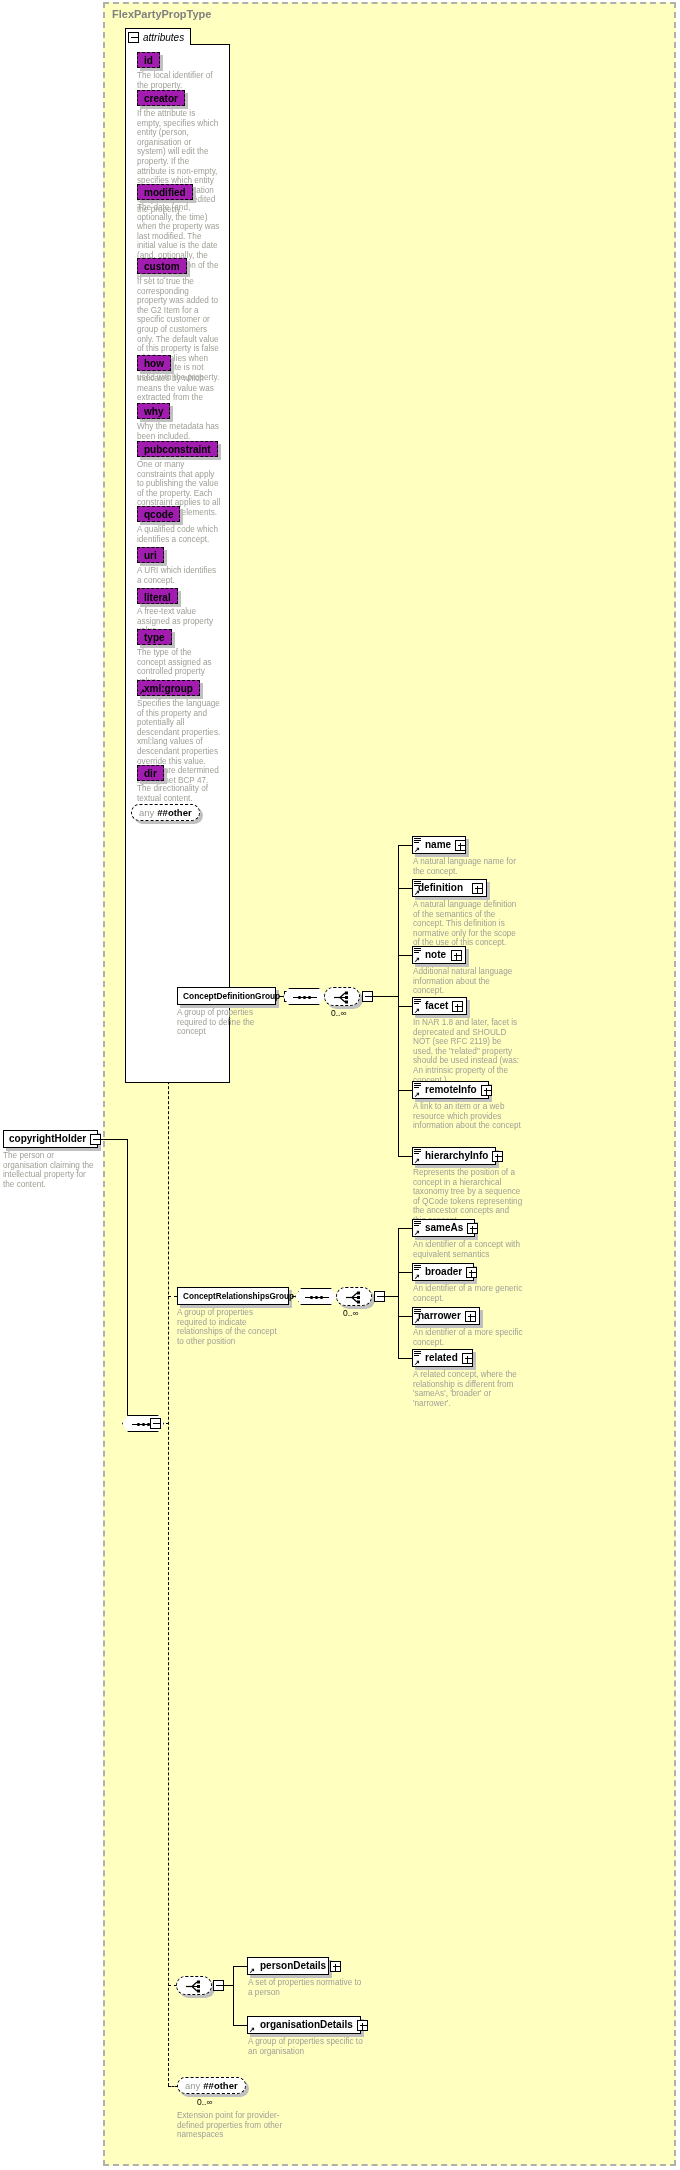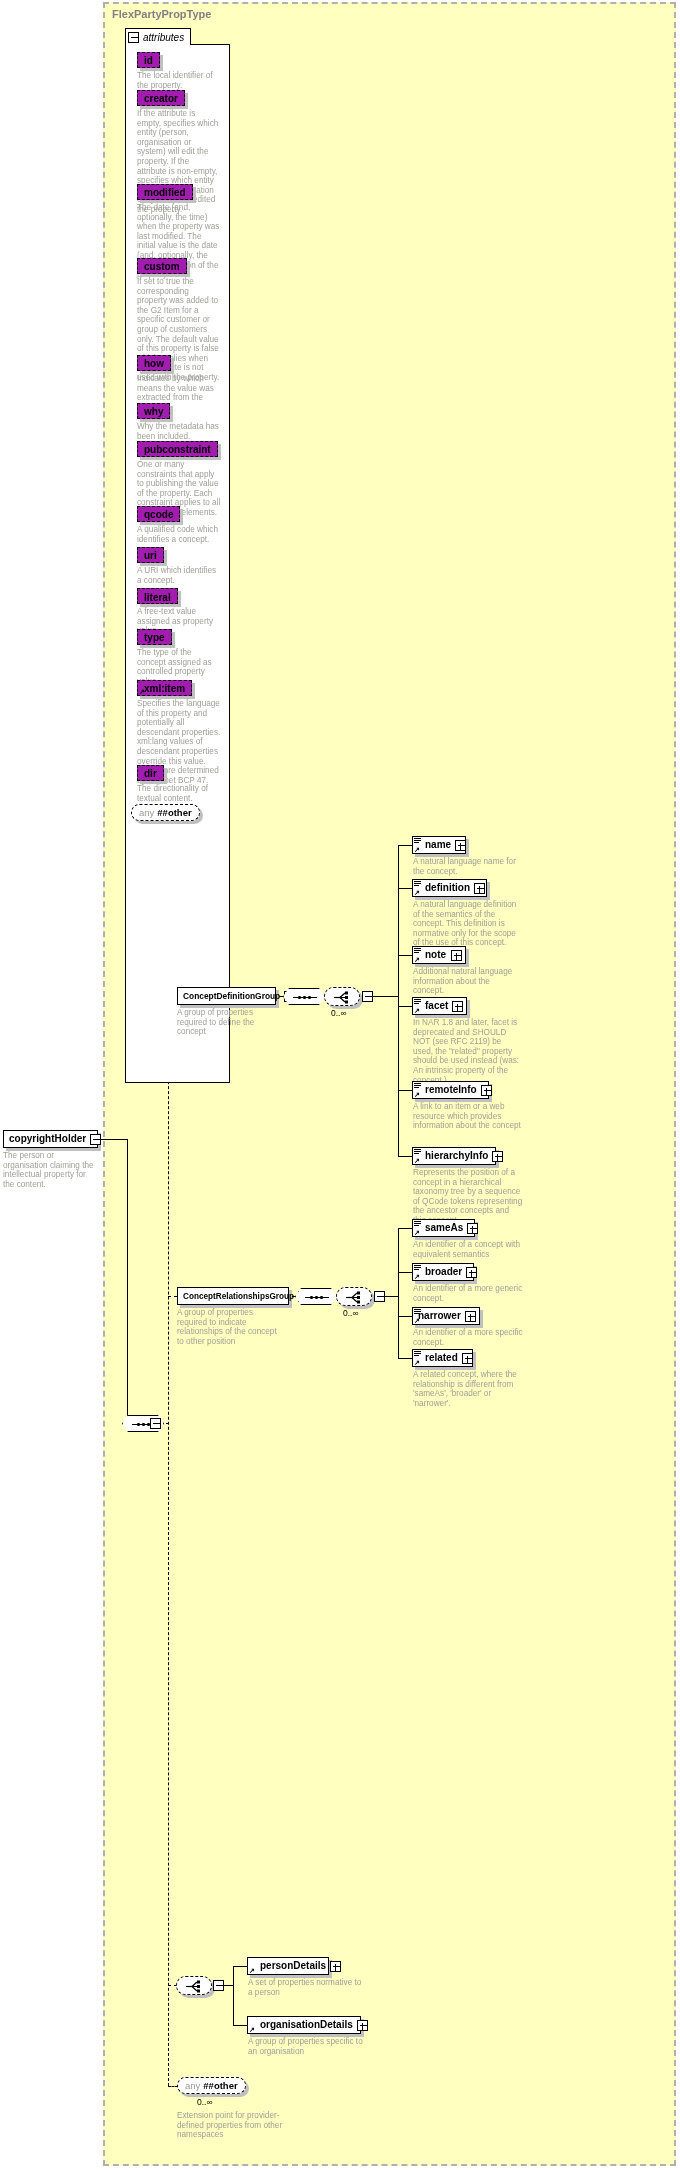--- a/index.html
+++ b/index.html
@@ -325,21 +325,21 @@
     </div>
   <div class="attr-desc" style="left:137px; top:607px;">A free-text value assigned as property value.</div>
 
   <div class="attr-node" style="left:137px; top:629px;">
       <span>type</span>
     </div>
   <div class="attr-desc" style="left:137px; top:648px;">The type of the concept assigned as controlled property value.</div>
 
   <div class="attr-node" style="left:137px; top:680px;">
     <span class="mini-arrow">↗</span>
-    <span>xml:item</span>
+    <span>xml:group</span>
   </div>
   <div class="attr-desc" style="left:137px; top:699px;">Specifies the language of this property and potentially all descendant properties. xml:lang values of descendant properties override this value. Values are determined by Internet BCP 47.</div>
 
   <div class="attr-node" style="left:137px; top:765px;">
       <span>dir</span>
     </div>
   <div class="attr-desc" style="left:137px; top:784px;">The directionality of textual content.</div>
 
   <div class="any-node" style="left:131px; top:804px;">
     <span class="any-kw">any</span>
@@ -412,21 +412,21 @@
   <div class="elem-desc" style="left:413px; top:857px; width:110px;">A natural language name for the concept.</div>
 
   <div class="ln-h" style="left:398px; top:888px; width:14px;"></div>
   <div class="elem-box" style="left:412px; top:879px; width:75px;">
     <span class="mini-lines">
         <i></i>
         <i></i>
         <i></i>
       </span>
     <span class="mini-arrow">↗</span>
-    <span class="elem-label" style="margin-left:7px;">definition</span>
+    <span class="elem-label" style="">definition</span>
     <span class="toggle plus" style="margin-left:auto;"></span>
   </div>
   <div class="elem-desc" style="left:413px; top:900px; width:110px;">A natural language definition of the semantics of the concept. This definition is normative only for the scope of the use of this concept.</div>
 
   <div class="ln-h" style="left:398px; top:955px; width:14px;"></div>
   <div class="elem-box" style="left:412px; top:946px; width:54px;">
     <span class="mini-lines">
         <i></i>
         <i></i>
         <i></i>

